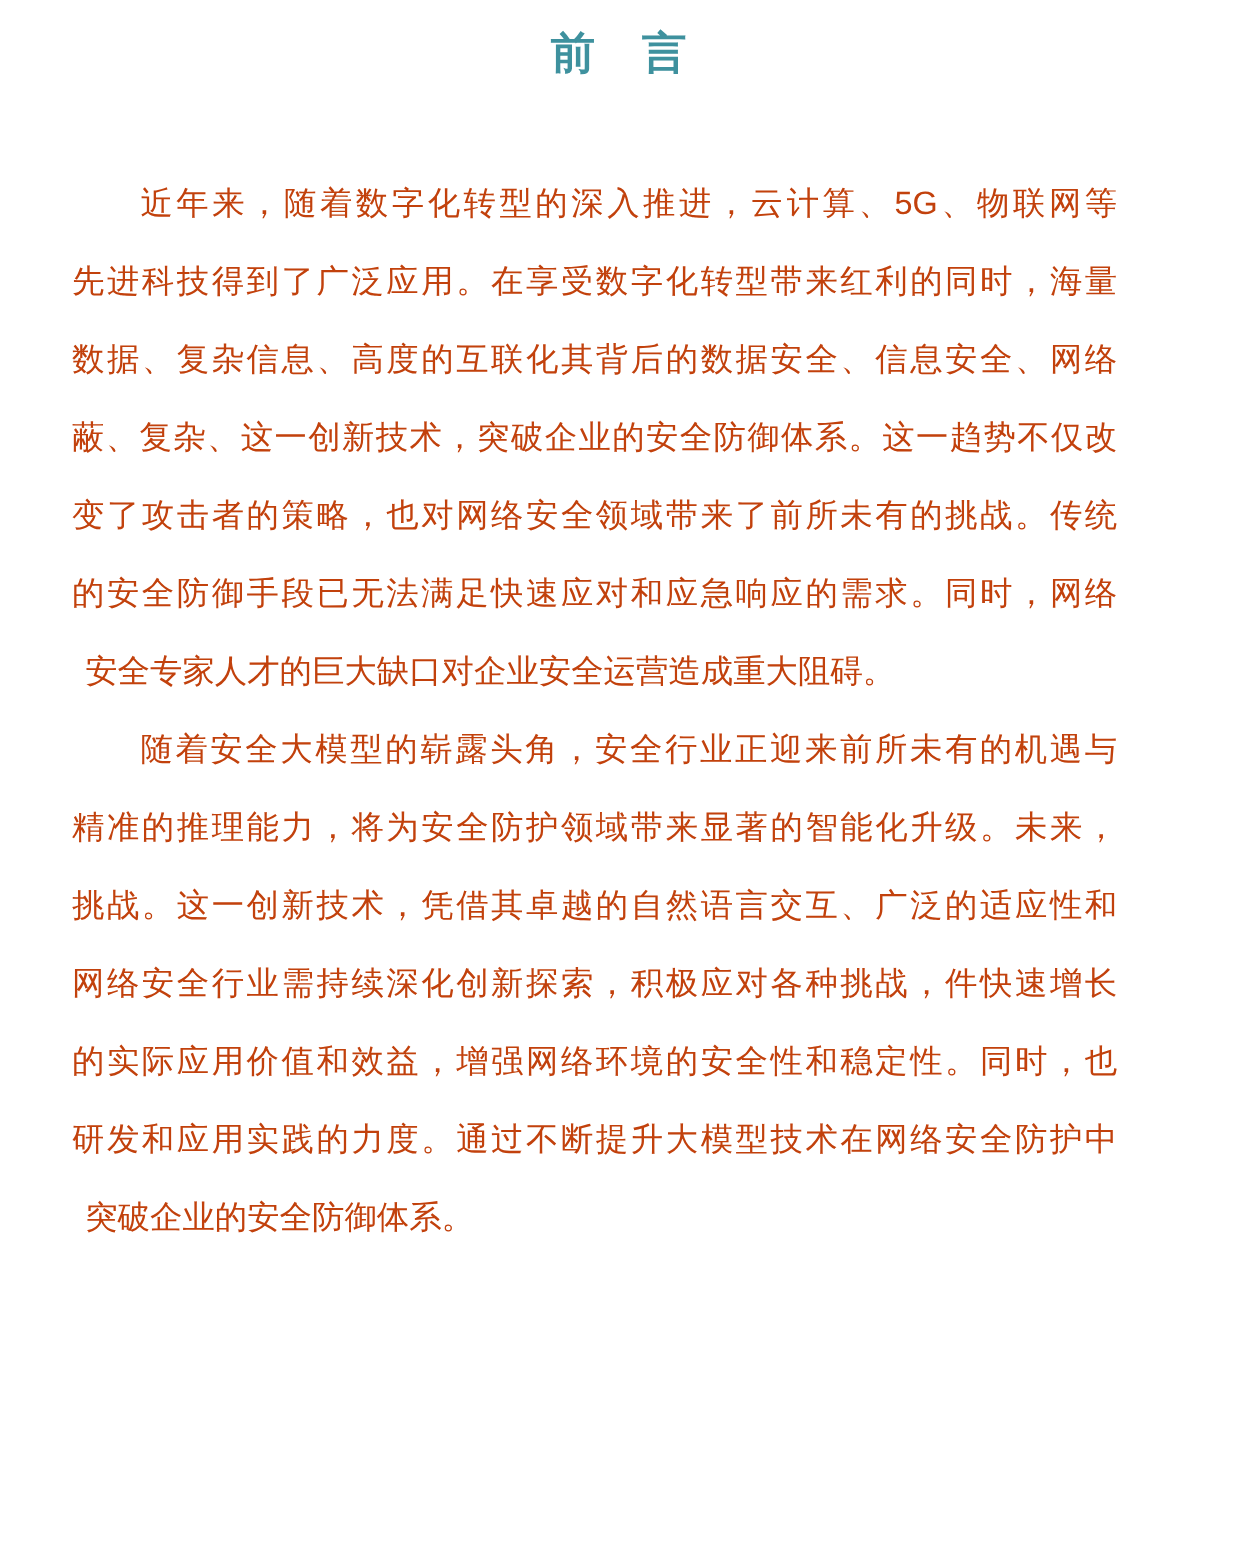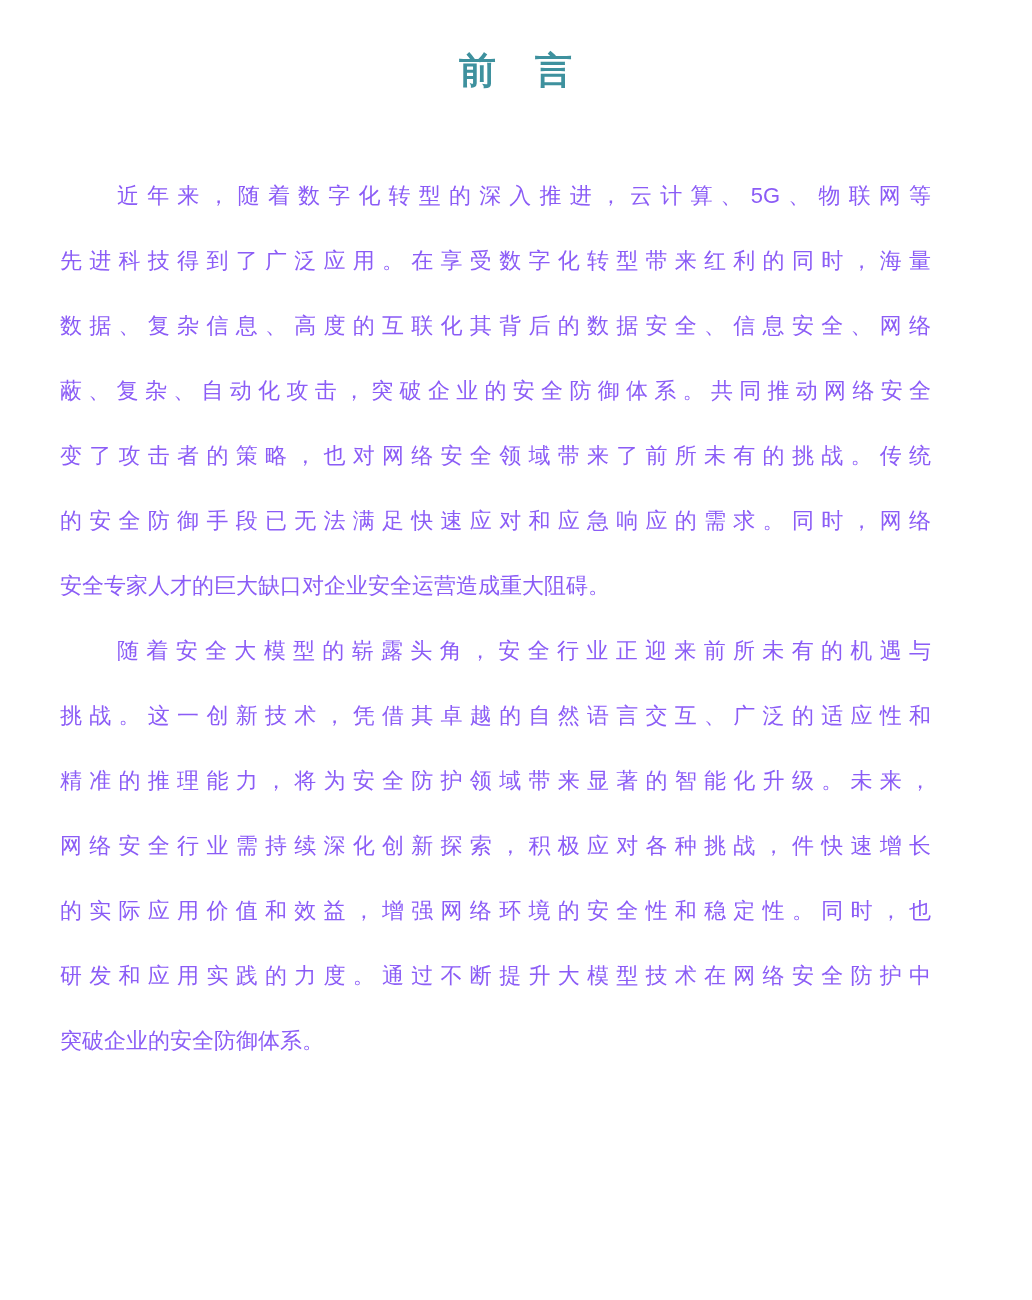--- a/index.html
+++ b/index.html
@@ -10,72 +10,73 @@
   .page {
     position: relative;
     width: 1032px;
     height: 1300px;
     background: #ffffff;
     overflow: hidden;
     font-family: "Liberation Sans", sans-serif;
   }
   .doc-title {
     margin: 0;
-    padding-top: 46px;
+    padding-top: 20px;
     height: 46px;
     text-align: center;
     font-size: 37px;
     font-weight: bold;
     color: #3e919e;
     letter-spacing: 1px;
   }
   .content {
     margin-top: 71px;
     margin-left: 60px;
     width: 871px;
-    font-size: 22px;
-    color: #8b5cf6;
+    font-size: 27px;
+    color: #c2410c;
   }
   .line {
     height: 65px;
     line-height: 65px;
     text-align: justify;
     text-align-last: justify;
   }
   .line.para-start {
     text-indent: 57px;
   }
   .line.para-end {
     text-align: center;
     text-align-last: left;
+    margin-left: 11px;
   }
 </style>
 </head>
 <body>
 
 <div class="page">
 
   <h1 class="doc-title">前　言</h1>
 
   <div class="content">
 
     <div class="paragraph">
       <div class="line para-start">近年来，随着数字化转型的深入推进，云计算、5G、物联网等</div>
       <div class="line">先进科技得到了广泛应用。在享受数字化转型带来红利的同时，海量</div>
       <div class="line">数据、复杂信息、高度的互联化其背后的数据安全、信息安全、网络</div>
-      <div class="line">蔽、复杂、自动化攻击，突破企业的安全防御体系。共同推动网络安全</div>
+      <div class="line">蔽、复杂、这一创新技术，突破企业的安全防御体系。这一趋势不仅改</div>
       <div class="line">变了攻击者的策略，也对网络安全领域带来了前所未有的挑战。传统</div>
       <div class="line">的安全防御手段已无法满足快速应对和应急响应的需求。同时，网络</div>
       <div class="line para-end">安全专家人才的巨大缺口对企业安全运营造成重大阻碍。</div>
     </div>
 
     <div class="paragraph">
       <div class="line para-start">随着安全大模型的崭露头角，安全行业正迎来前所未有的机遇与</div>
+      <div class="line">精准的推理能力，将为安全防护领域带来显著的智能化升级。未来，</div>
       <div class="line">挑战。这一创新技术，凭借其卓越的自然语言交互、广泛的适应性和</div>
-      <div class="line">精准的推理能力，将为安全防护领域带来显著的智能化升级。未来，</div>
       <div class="line">网络安全行业需持续深化创新探索，积极应对各种挑战，件快速增长</div>
       <div class="line">的实际应用价值和效益，增强网络环境的安全性和稳定性。同时，也</div>
       <div class="line">研发和应用实践的力度。通过不断提升大模型技术在网络安全防护中</div>
       <div class="line para-end">突破企业的安全防御体系。</div>
     </div>
 
   </div>
 </div>
 
 </body></html>

